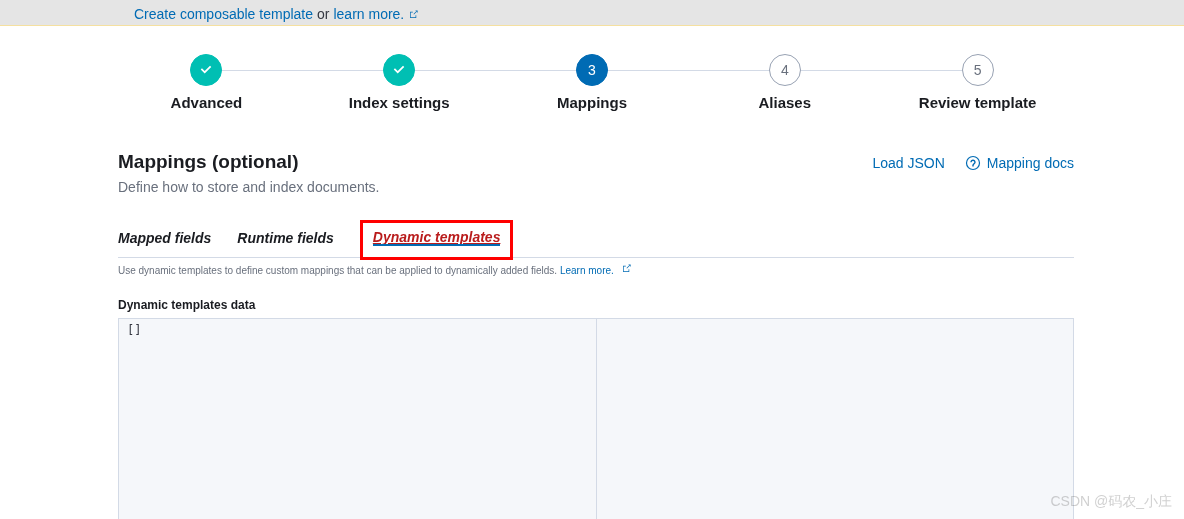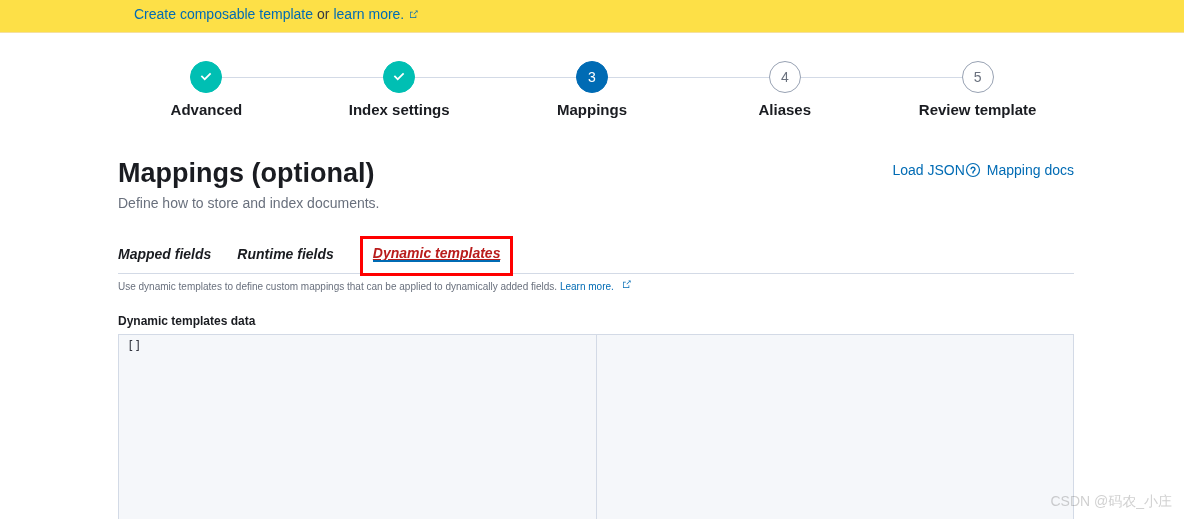--- a/index.html
+++ b/index.html
@@ -1,36 +1,36 @@
 <!DOCTYPE html>
 <html><head>
   <meta charset="utf-8">
   <style>
     * { box-sizing: border-box; margin: 0; padding: 0; }
     body { font-family: -apple-system, BlinkMacSystemFont, "Segoe UI", Helvetica, Arial, sans-serif; font-size: 14px; color: #343741; background: #fff; }
-    .banner { background: #fde047; padding: 6px 0 10px 0; border-bottom: 1px solid #f5e0a0; }
+    .banner { background: #e5e5e5; padding: 6px 0 3px 0; border-bottom: 1px solid #f5e0a0; }
     .banner-inner { margin-left: 134px; display: flex; align-items: center; gap: 4px; }
     .link { color: #006BB4; cursor: pointer; }
     .ext-icon { width: 11px; height: 11px; display: inline-block; }
     
     .stepper { display: flex; align-items: center; justify-content: space-between; margin: 28px 110px 0 110px; }
     .step { display: flex; flex-direction: column; align-items: center; position: relative; flex: 1; }
     .step-circle { width: 32px; height: 32px; border-radius: 50%; display: flex; align-items: center; justify-content: center; font-weight: 500; font-size: 14px; background: #fff; border: 1px solid #98A2B3; color: #69707D; z-index: 2; }
     .step-circle.done { background: #00BFB3; border-color: #00BFB3; color: #fff; }
     .step-circle.active { background: #006BB4; border-color: #006BB4; color: #fff; }
     .step-label { margin-top: 8px; font-size: 15px; font-weight: 600; color: #1a1c21; white-space: nowrap; }
     .step-line { position: absolute; top: 16px; height: 1px; background: #D3DAE6; width: 100%; left: 50%; z-index: 1; }
     .step:last-child .step-line { display: none; }
     .check { width: 14px; height: 14px; }
 
     .content { margin: 40px 110px 0 118px; }
     .header-row { display: flex; justify-content: space-between; align-items: flex-start; }
-    .page-title { font-size: 27px; font-weight: 700; color: #1a1c21; }
+    .page-title { font-size: 19px; font-weight: 700; color: #1a1c21; }
     .page-subtitle { margin-top: 6px; color: #69707D; font-size: 14px; }
-    .header-actions { display: flex; align-items: center; margin-top: 4px; }
+    .header-actions { display: flex; gap: 20px; align-items: center; margin-top: 4px; }
     .action-link { color: #006BB4; display: inline-flex; align-items: center; gap: 6px; cursor: pointer; font-size: 14px; }
     .help-icon { width: 16px; height: 16px; }
 
     .tabs { display: flex; gap: 26px; border-bottom: 1px solid #D3DAE6; margin-top: 25px; font-style: italic; }
     .tab { padding: 10px 0 11px 0; font-weight: 600; font-size: 14px; color: #1a1c21; cursor: pointer; position: relative; }
     .tab.active { color: #b91c1c; text-decoration: underline; }
     .tab.active::after { content: ""; position: absolute; left: 0; right: 0; bottom: -1px; height: 2px; background: #006BB4; }
     .tab-highlight { border: 3px solid #FF0000; padding: 6px 10px 8px 10px; margin-bottom: -3px; position: relative; top: 0; display: inline-block; }
 
     .desc { color: #69707D; margin-top: 5px; font-size: 10px; }

